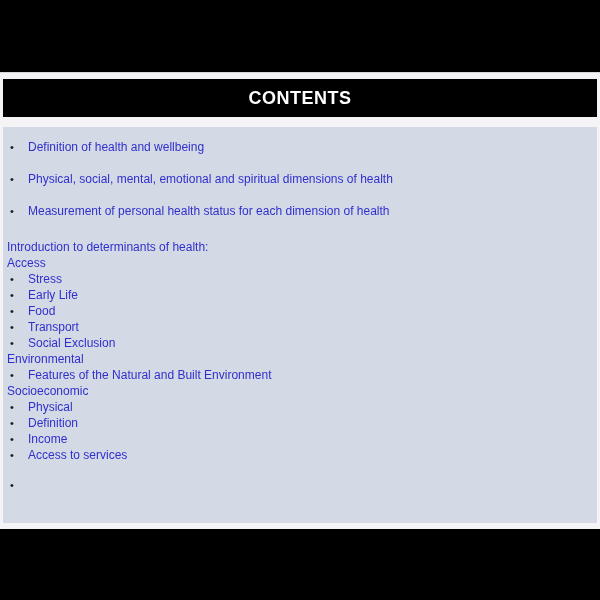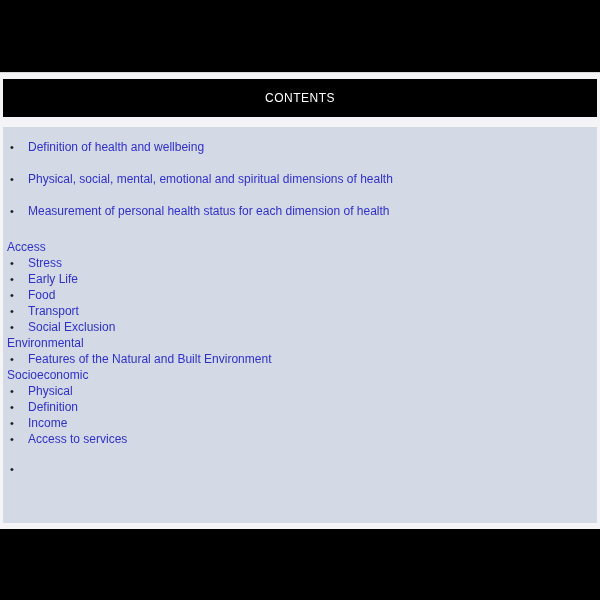--- a/index.html
+++ b/index.html
@@ -29,22 +29,22 @@
     left: 3px;
     right: 3px;
     height: 38px;
     background: #000000;
     display: flex;
     align-items: center;
     justify-content: center;
   }
   .header-title {
     color: #ffffff;
-    font-weight: normal;
-    font-size: 12px;
+    font-weight: bold;
+    font-size: 18px;
     letter-spacing: 0.5px;
   }
   .panel {
     position: absolute;
     top: 54px;
     left: 3px;
     right: 3px;
     bottom: 6px;
     background: var(--panel-color, #d3d9e5);
     box-sizing: border-box;
@@ -87,20 +87,23 @@
           <span class="bullet">•</span>
           <a class="link">Definition of health and wellbeing</a>
         </div>
         <div class="row loose">
           <span class="bullet">•</span>
           <a class="link">Physical, social, mental, emotional and spiritual dimensions of health</a>
         </div>
         <div class="row loose-after">
           <span class="bullet">•</span>
           <a class="link">Measurement of personal health status for each dimension of health</a>
+        </div>
+        <div class="row">
+          <a class="link">Introduction to determinants of health:</a>
         </div>
         <div class="row">
           <a class="link">Access</a>
         </div>
         <div class="row">
           <span class="bullet">•</span>
           <a class="link">Stress</a>
         </div>
         <div class="row">
           <span class="bullet">•</span>

